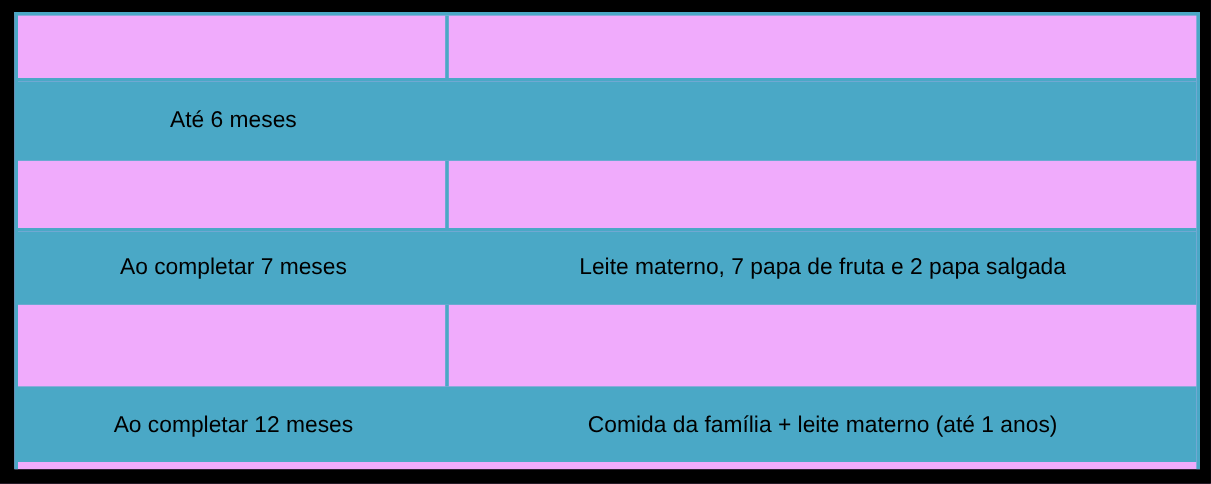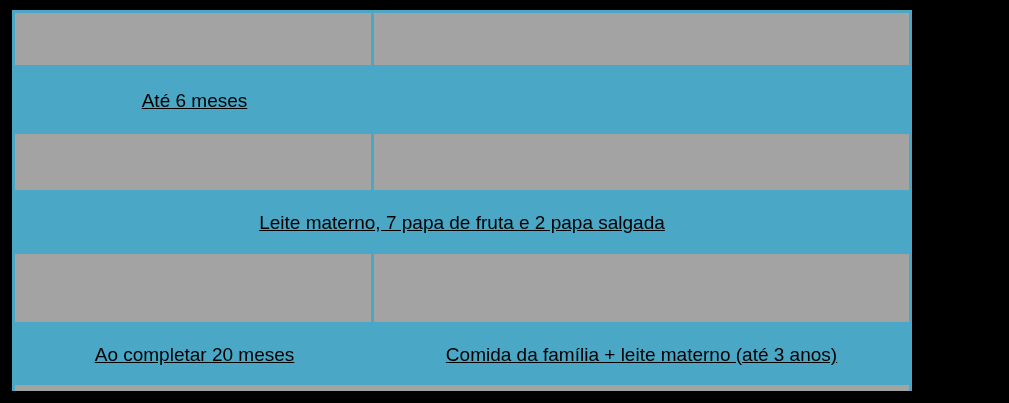--- a/index.html
+++ b/index.html
@@ -13,26 +13,25 @@
 
   body {
     font-family:"Liberation Sans", sans-serif;
   }
 
   
   #slide-table {
     position:absolute;
     left:12px;
     top:10px;
-    width:900px;
+    width:988px;
     height:381px;
     border:3px solid #4aa8c6;
     border-bottom:none;
-    background:#a3a3a3;
-    text-decoration:underline;
+    background:#f0abfc;
   }
 
   .table-row {
     display:flex;
     width:100%;
   }
 
   
   .row-spacer {
     height:58px;
@@ -88,31 +87,34 @@
     <div class="cell col-1">
       <span class="cell-text">Até 6 meses</span>
     </div>
   </div>
 
   <div class="table-row row-spacer spacer-b">
     <div class="cell col-1"></div>
     <div class="cell col-2"></div>
   </div>
   <div class="table-row row-content content-b">
+    <div class="cell col-1">
+      <span class="cell-text">Ao completar 7 meses</span>
+    </div>
     <div class="cell col-2">
       <span class="cell-text">Leite materno, 7 papa de fruta e 2 papa salgada</span>
     </div>
   </div>
 
   <div class="table-row row-spacer spacer-c">
     <div class="cell col-1"></div>
     <div class="cell col-2"></div>
   </div>
   <div class="table-row row-content content-c">
     <div class="cell col-1">
-      <span class="cell-text">Ao completar 20 meses</span>
+      <span class="cell-text">Ao completar 12 meses</span>
     </div>
     <div class="cell col-2">
-      <span class="cell-text">Comida da família + leite materno (até 3 anos)</span>
+      <span class="cell-text">Comida da família + leite materno (até 1 anos)</span>
     </div>
   </div>
 
 </div>
 
 </body></html>

